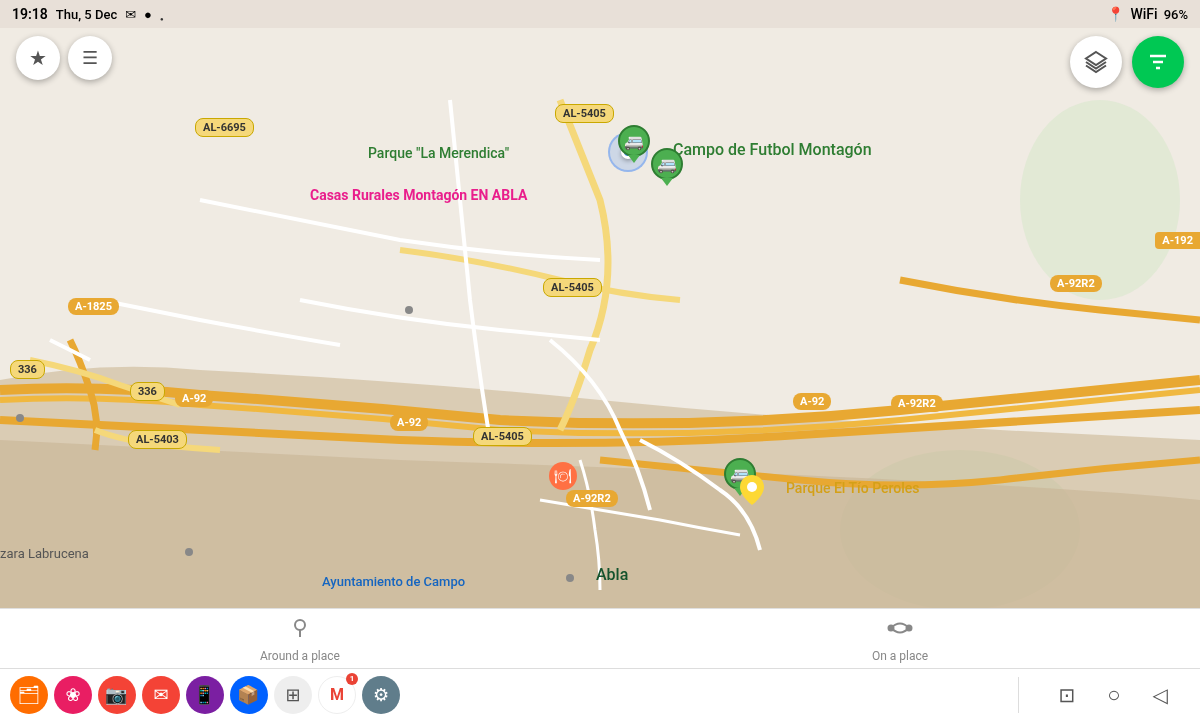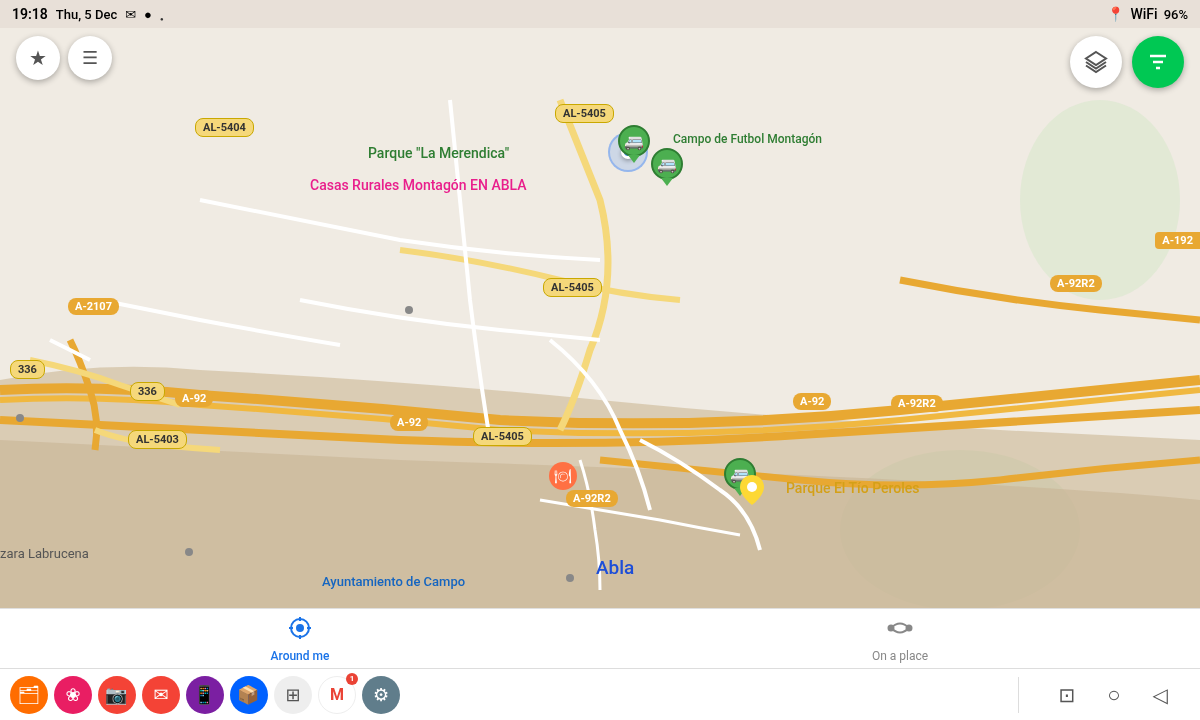--- a/index.html
+++ b/index.html
@@ -36,21 +36,21 @@
     .map-label {
       position: absolute;
       font-size: 13px;
       color: #333;
       pointer-events: none;
       white-space: nowrap;
     }
     .map-label.green-label { color: #2e7d32; font-size: 16px; font-weight: 500; }
     .map-label.pink-label { color: #e91e8c; font-size: 14px; font-weight: 500; text-align: center; }
     .map-label.blue-label { color: #1565c0; font-size: 15px; font-weight: 500; }
-    .map-label.city-label { color: #1d4ed8; font-size: 19px; font-weight: 500; }
+    .map-label.city-label { color: #14532d; font-size: 16px; font-weight: 500; margin-top: 9px; }
     .map-label.gold-label { color: #d4a017; font-size: 14px; font-weight: 500; }
 
     
     #map-controls {
       position: absolute; top: 36px; left: 16px; z-index: 50;
       display: flex; gap: 8px;
     }
     .map-btn {
       width: 44px; height: 44px; border-radius: 50%;
       background: white; border: none; cursor: pointer;
@@ -207,40 +207,40 @@
       <path d="M550 340 Q600 380 620 430 Q640 470 650 510" stroke="white" stroke-width="4" fill="none"></path>
       <path d="M640 440 Q680 460 720 490 Q750 510 760 550" stroke="white" stroke-width="4" fill="none"></path>
       <path d="M100 300 Q150 310 200 320 Q280 335 340 345" stroke="white" stroke-width="4" fill="none"></path>
       <path d="M50 340 Q70 350 90 360" stroke="white" stroke-width="4" fill="none"></path>
 
       <path d="M540 500 Q600 510 660 520 Q700 528 740 535" stroke="white" stroke-width="3" fill="none"></path>
       <path d="M580 460 Q590 490 595 530 Q600 560 600 590" stroke="white" stroke-width="3" fill="none"></path>
     </svg>
 
     <div class="road-badge yellow" style="left:555px; top:104px;">AL-5405</div>
-    <div class="road-badge yellow" style="left:195px; top:118px;">AL-5404</div>
+    <div class="road-badge yellow" style="left:195px; top:118px;">AL-6695</div>
     <div class="road-badge yellow" style="left:543px; top:278px;">AL-5405</div>
     <div class="road-badge yellow" style="left:473px; top:427px;">AL-5405</div>
-    <div class="road-badge orange" style="left:68px; top:298px;">A-2107</div>
+    <div class="road-badge orange" style="left:68px; top:298px;">A-1825</div>
     <div class="road-badge yellow" style="left:128px; top:430px;">AL-5403</div>
     <div class="road-badge orange" style="left:175px; top:390px;">A-92</div>
     <div class="road-badge orange" style="left:390px; top:414px;">A-92</div>
     <div class="road-badge orange" style="left:793px; top:393px;">A-92</div>
     <div class="road-badge orange" style="left:1050px; top:275px;">A-92R2</div>
     <div class="road-badge orange" style="left:891px; top:395px;">A-92R2</div>
     <div class="road-badge orange" style="left:566px; top:490px;">A-92R2</div>
     <div class="road-badge yellow" style="left:10px; top:360px;">336</div>
     <div class="road-badge yellow" style="left:130px; top:382px;">336</div>
 
     <div class="road-badge orange" style="right:0px; top:232px; border-radius: 4px 0 0 4px;">A-192</div>
 
     <div class="map-label green-label" style="left:368px; top:145px; font-size:14px;">Parque "La Merendica"</div>
-    <div class="map-label green-label" style="left:673px; top:132px; font-size:12px; line-height:1.3;">Campo de Futbol
+    <div class="map-label green-label" style="left:673px; top:140px; font-size:16px; line-height:1.3;">Campo de Futbol
 Montagón</div>
-    <div class="map-label pink-label" style="left:310px; top:176px; line-height:1.4;">Casas Rurales
+    <div class="map-label pink-label" style="left:310px; top:186px; line-height:1.4;font-weight:bold;">Casas Rurales
 Montagón EN ABLA</div>
     <div class="map-label gold-label" style="left:786px; top:480px;">Parque El Tío Peroles</div>
     <div class="map-label blue-label" style="left:322px; top:574px; font-size:13px;">Ayuntamiento de Campo</div>
     <div class="map-label city-label" style="left:596px; top:556px;">Abla</div>
     <div class="map-label" style="left:0px; top:546px; font-size:13px; color:#555;">zara Labrucena</div>
 
     <div class="location-pulse" style="left:608px; top:132px;"></div>
     <div class="location-dot" style="left:621px; top:145px;"></div>
 
     <div class="camping-marker" style="left:618px; top:125px;">🚐</div>
@@ -283,34 +283,30 @@
         <line x1="4" y1="6" x2="20" y2="6"></line>
         <line x1="7" y1="12" x2="17" y2="12"></line>
         <line x1="10" y1="18" x2="14" y2="18"></line>
       </svg>
     </button>
   </div>
 </div>
 
 <div id="bottom-nav">
 
-  <div class="nav-item active">
+
+  <div class="nav-item">
     <div class="nav-icon">
       <svg width="26" height="26" viewBox="0 0 26 26" fill="none">
-        <circle cx="13" cy="13" r="9" stroke="#1a73e8" stroke-width="2"></circle>
-        <circle cx="13" cy="13" r="4" fill="#1a73e8"></circle>
-        <line x1="13" y1="2" x2="13" y2="6" stroke="#1a73e8" stroke-width="2"></line>
-        <line x1="13" y1="20" x2="13" y2="24" stroke="#1a73e8" stroke-width="2"></line>
-        <line x1="2" y1="13" x2="6" y2="13" stroke="#1a73e8" stroke-width="2"></line>
-        <line x1="20" y1="13" x2="24" y2="13" stroke="#1a73e8" stroke-width="2"></line>
+        <circle cx="13" cy="10" r="5" stroke="#888" stroke-width="2"></circle>
+        <line x1="13" y1="15" x2="13" y2="22" stroke="#888" stroke-width="2"></line>
       </svg>
     </div>
-    <span class="nav-label" style="color:#1a73e8; font-weight:500;">Around me</span>
-  </div>
-
+    <span class="nav-label">Around a place</span>
+  </div>
 
   <div class="nav-item">
     <div class="nav-icon">
       <svg width="26" height="26" viewBox="0 0 26 26" fill="none" stroke="#888" stroke-width="2">
         <path d="M4 13 Q13 4 22 13"></path>
         <path d="M4 13 Q13 22 22 13"></path>
         <circle cx="4" cy="13" r="2.5" fill="#888"></circle>
         <circle cx="22" cy="13" r="2.5" fill="#888"></circle>
       </svg>
     </div>

